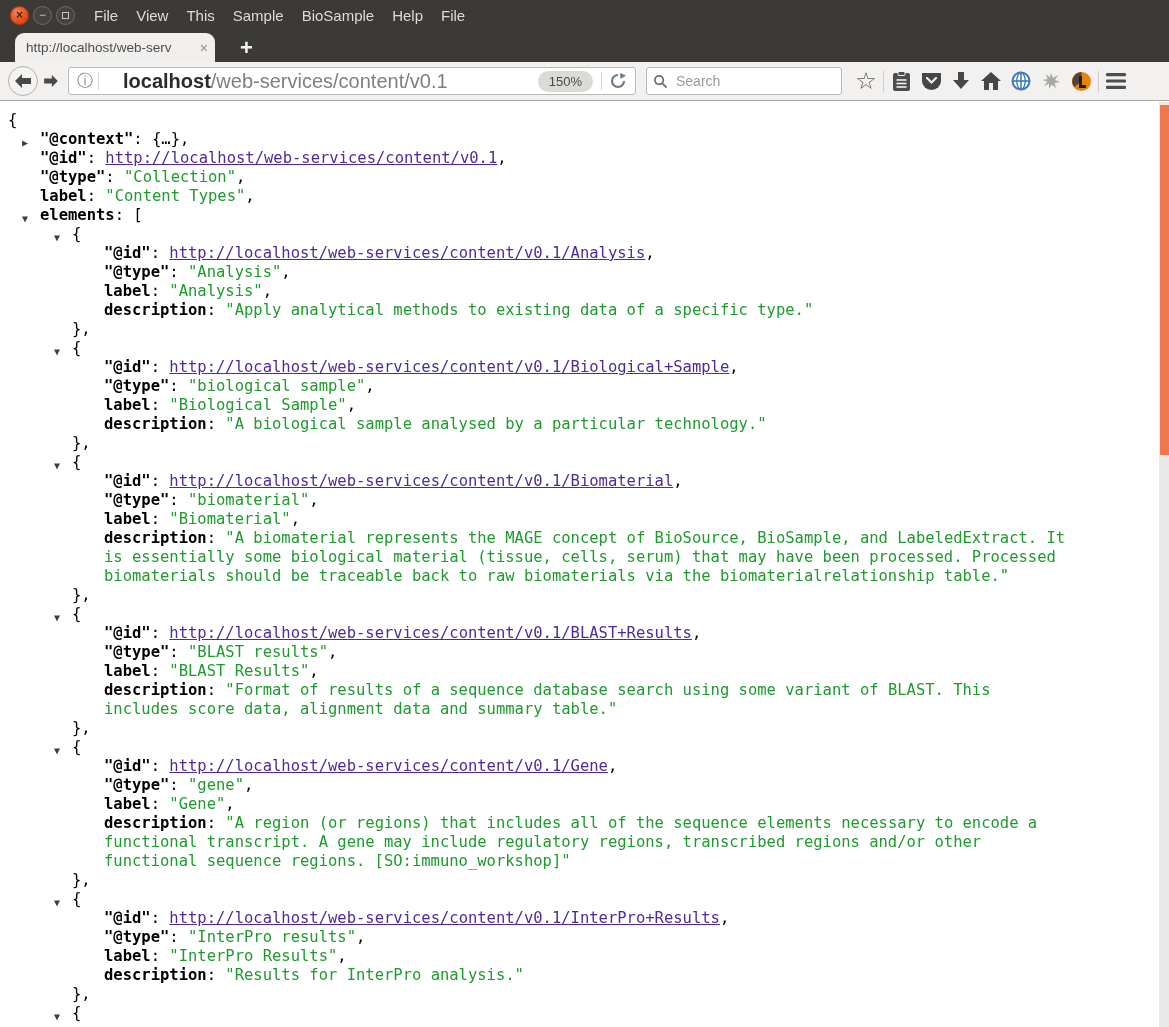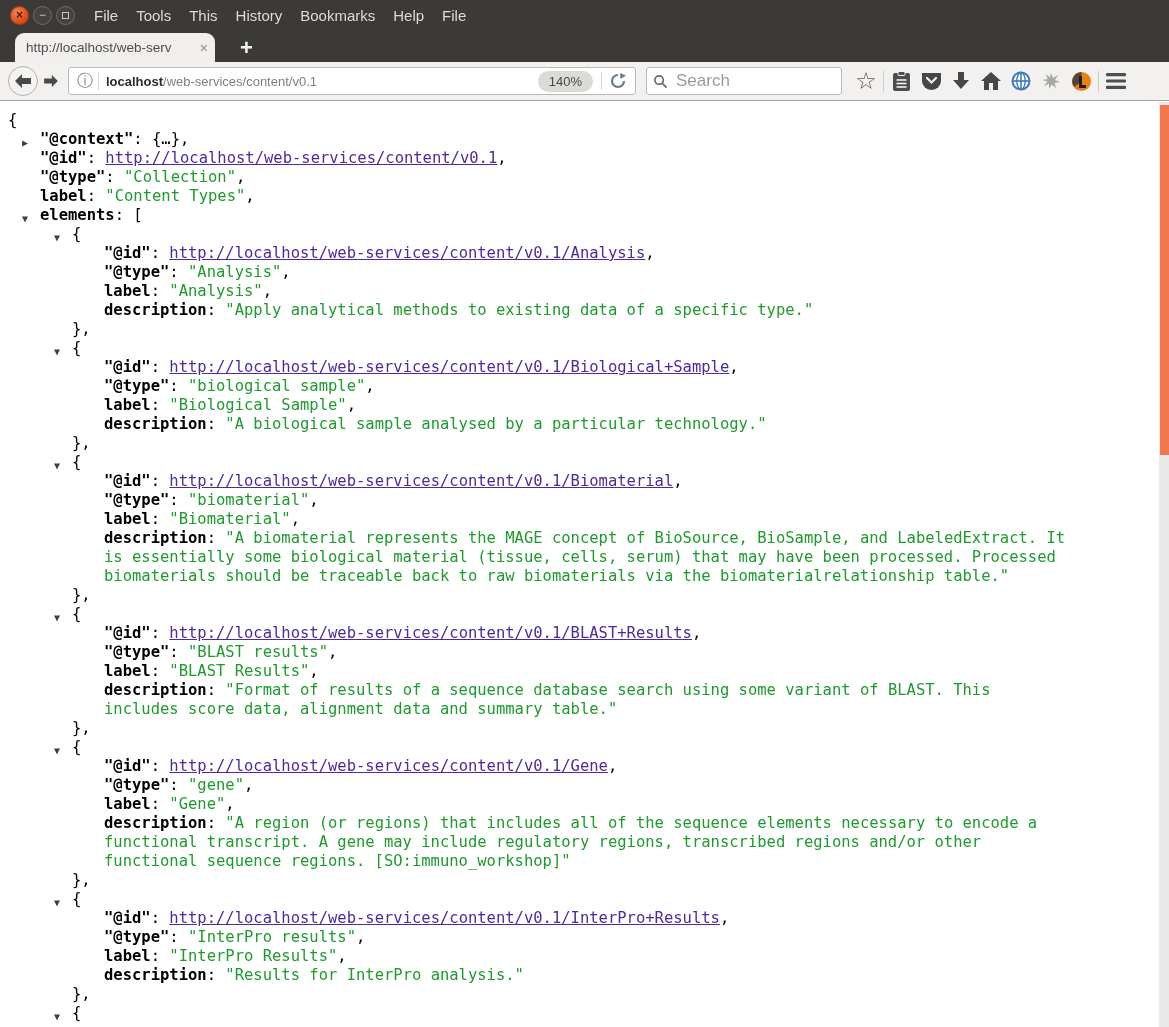--- a/index.html
+++ b/index.html
@@ -30,28 +30,28 @@
             cursor:pointer; line-height:1; }
   
   .toolbar { height:39px; background:#F2F1EF; border-bottom:1px solid #A8A6A2; display:flex; align-items:center; padding:0 8px; }
   .navbtn { display:flex; align-items:center; justify-content:center; cursor:pointer; }
   .back { width:30px; height:30px; border:1px solid #B3B1AC; border-radius:50%; background:#F4F3F1; }
   .fwd  { width:24px; height:24px; margin-left:1px; }
   .urlbar { height:28px; background:#fff; border:1px solid #BCBAB6; border-radius:3px; width:568px;
             display:flex; align-items:center; margin-left:5px; padding:0 5px; }
   .info-icon { color:#85827D; font-size:16px; margin:0 5px 0 3px; }
   .vsep { width:1px; height:18px; background:#D8D6D2; }
-  .url-text { font-size:13px; margin-left:7px; flex:1; white-space:nowrap; overflow:hidden; }
+  .url-text { font-size:20px; margin-left:24px; flex:1; white-space:nowrap; overflow:hidden; }
   .url-host { color:#2B2B2B; font-weight:bold; }
   .url-path { color:#7F7F7F; }
   .zoom-pill { background:#DCDAD7; border-radius:12px; padding:3px 11px; font-size:13px; color:#4A4A4A; margin-right:8px; cursor:pointer; }
   .reload { margin:0 4px 0 8px; cursor:pointer; display:flex; }
   .searchbox { height:28px; width:196px; background:#fff; border:1px solid #BCBAB6; border-radius:3px;
                margin-left:10px; display:flex; align-items:center; padding:0 6px; }
-  .searchbox input { border:none; outline:none; flex:1; font-size:17px; font-family:"Liberation Sans",sans-serif;
+  .searchbox input { border:none; outline:none; flex:1; font-size:14px; font-family:"Liberation Sans",sans-serif;
                color:#444; background:transparent; width:100%; }
   .searchbox input::placeholder { color:#9A9A9A; }
   .icon-row { display:flex; align-items:center; margin-left:9px; }
   .tbicon { display:flex; align-items:center; justify-content:center; width:30px; height:30px; cursor:pointer; }
   .star-glyph { font-size:24px; color:#5A5A5A; line-height:1; }
   .toolbar-sep { width:1px; height:21px; background:#CFCDC9; margin:0 2px; }
   
   .page { position:absolute; top:102px; left:0; right:0; bottom:0; background:#fff; overflow:hidden; }
   .json { font-family:"DejaVu Sans Mono", monospace; font-size:15.5px; line-height:19px;
           padding:9px 0 0 8px; width:1071px; color:#000; }
@@ -76,24 +76,24 @@
 <div class="menubar">
   <div class="winbtns">
     <div class="wbtn close">×</div>
     <div class="wbtn minmax">−</div>
     <div class="wbtn minmax maxi">
         <span></span>
       </div>
   </div>
   <div class="menus">
     <span class="menu-item">File</span>
-    <span class="menu-item">Tools</span>
+    <span class="menu-item">View</span>
     <span class="menu-item">This</span>
-    <span class="menu-item">History</span>
-    <span class="menu-item">Bookmarks</span>
+    <span class="menu-item">Sample</span>
+    <span class="menu-item">BioSample</span>
     <span class="menu-item">Help</span>
     <span class="menu-item">File</span>
   </div>
 </div>
 
 <div class="tabbar">
   <div class="tab">
     <div class="tab-title">
       <span>http://localhost/web-serv</span>
       <span class="fade"></span>
@@ -112,21 +112,21 @@
   <div class="navbtn fwd">
     <svg width="14" height="12" viewBox="0 0 16 14">
       <path d="M9 0 L9 4 L0 4 L0 10 L9 10 L9 14 L16 7 Z" fill="#4A4A4A"></path>
     </svg>
   </div>
 
   <div class="urlbar">
     <span class="info-icon">ⓘ</span>
     <span class="vsep"></span>
     <span class="url-text"><span class="url-host">localhost</span><span class="url-path">/web-services/content/v0.1</span></span>
-    <span class="zoom-pill">140%</span>
+    <span class="zoom-pill">150%</span>
     <span class="vsep"></span>
     <span class="reload">
       <svg width="16" height="16" viewBox="0 0 16 16">
         <path d="M8 2 A6 6 0 1 0 14 8" fill="none" stroke="#6E7B87" stroke-width="2.2"></path>
         <path d="M10 0 L16 2.5 L10.5 6 Z" fill="#6E7B87"></path>
       </svg>
     </span>
   </div>
 
   <div class="searchbox">

